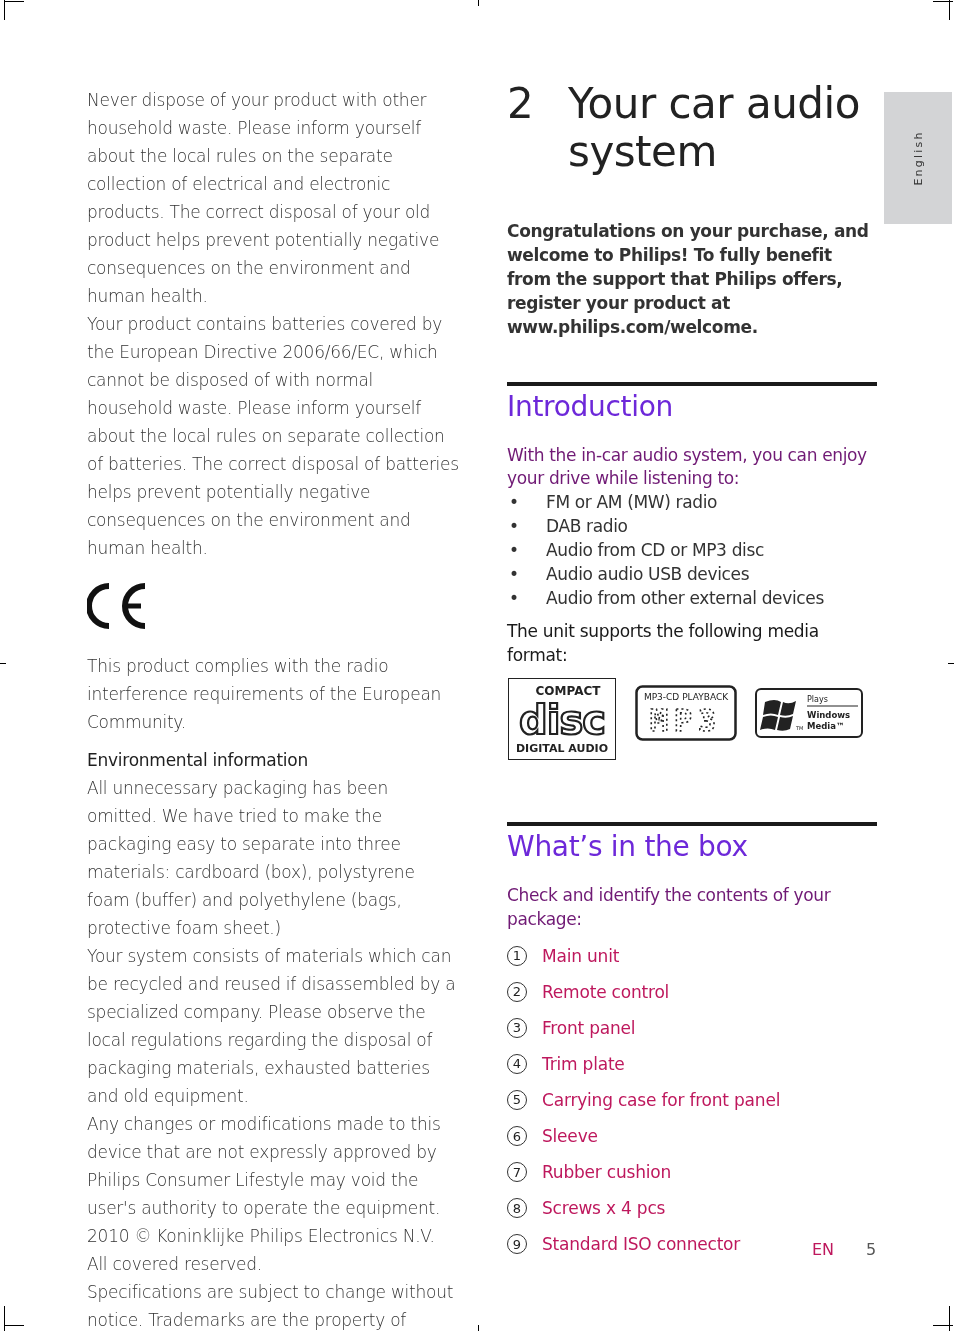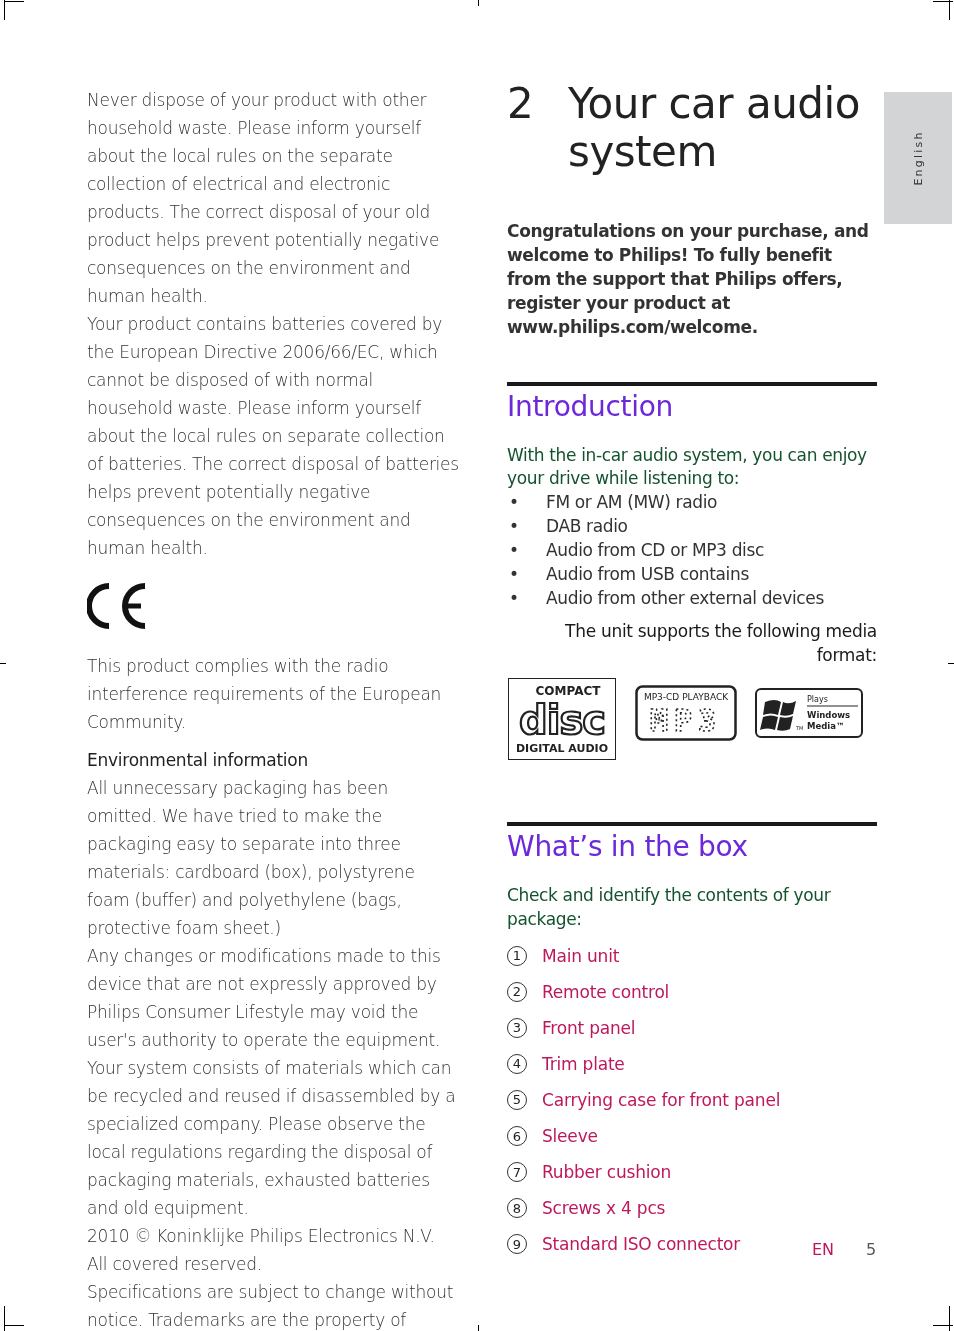--- a/index.html
+++ b/index.html
@@ -18,25 +18,25 @@
     .env-heading { margin-top: 10px !important; color: #1f1f1f; font-weight: 400; }
     .col-right {
       position: absolute; left: 507px; top: 80px; width: 370px;
     }
     .chapter { display: flex; font-size: 42px; line-height: 48px; color: #222; letter-spacing: -0.5px; }
     .chapter .num { width: 61px; }
     .chapter .title { width: 300px; }
     .intro-text { margin-top: 44px; font-size: 17px; line-height: 23.9px; color: #333; letter-spacing: -0.35px; font-weight: bold; }
     .rule { height: 4px; background: #1a1a1a; margin-top: 42px; }
     .section-title { font-size: 28px; line-height: 34px; margin-top: 4px; color: #6d28d9; letter-spacing: -0.3px; }
-    .body-text { font-size: 17px; line-height: 23.9px; color: #14532d; letter-spacing: -0.35px; }
+    .body-text { font-size: 17px; line-height: 23.9px; color: #701a75; letter-spacing: -0.35px; }
     ul.bullets { list-style: none; margin: 0; padding: 0; }
     ul.bullets li { display: flex; font-size: 17px; line-height: 23.9px; color: #333; letter-spacing: -0.35px; }
     ul.bullets li .dot { width: 37px; padding-left: 2px; }
-    .media-format { font-size: 17px; line-height: 23.9px; color: #1a1a1a; margin-top: 9px; letter-spacing: -0.3px; text-align: right; }
+    .media-format { font-size: 17px; line-height: 23.9px; color: #1a1a1a; margin-top: 9px; letter-spacing: -0.3px; }
     .logos { position: relative; height: 100px; margin-top: 6px; }
     .logo { position: absolute; }
     .box-list { margin-top: 6px; }
     .box-item { display: flex; align-items: center; height: 36.1px; }
     .circle-num {
       width: 20px; height: 20px; border: 1.3px solid #333; border-radius: 50%;
       font-size: 13px; display: flex; align-items: center; justify-content: center;
       margin-right: 15px; color: #222; box-sizing: border-box;
     }
     .box-label { font-size: 17px; color: #be185d; letter-spacing: -0.2px; }
@@ -72,22 +72,22 @@
   <p>Never dispose of your product with other household waste. Please inform yourself about the local rules on the separate collection of electrical and electronic products. The correct disposal of your old product helps prevent potentially negative consequences on the environment and human health.</p>
   <p>Your product contains batteries covered by the European Directive 2006/66/EC, which cannot be disposed of with normal household waste. Please inform yourself about the local rules on separate collection of batteries. The correct disposal of batteries helps prevent potentially negative consequences on the environment and human health.</p>
   <svg class="ce-mark" width="62" height="48" viewBox="0 0 62 48">
     <path d="M22 4 A20 20 0 1 0 22 44" fill="none" stroke="#111" stroke-width="6"></path>
     <path d="M58 4 A20 20 0 1 0 58 44" fill="none" stroke="#111" stroke-width="6"></path>
     <line x1="40" y1="24" x2="54" y2="24" stroke="#111" stroke-width="5"></line>
   </svg>
   <p>This product complies with the radio interference requirements of the European Community.</p>
   <p class="env-heading">Environmental information</p>
   <p>All unnecessary packaging has been omitted. We have tried to make the packaging easy to separate into three materials: cardboard (box), polystyrene foam (buffer) and polyethylene (bags, protective foam sheet.)</p>
+  <p>Your system consists of materials which can be recycled and reused if disassembled by a specialized company. Please observe the local regulations regarding the disposal of packaging materials, exhausted batteries and old equipment.</p>
   <p>Any changes or modifications made to this device that are not expressly approved by Philips Consumer Lifestyle may void the user's authority to operate the equipment.</p>
-  <p>Your system consists of materials which can be recycled and reused if disassembled by a specialized company. Please observe the local regulations regarding the disposal of packaging materials, exhausted batteries and old equipment.</p>
   <p>2010 © Koninklijke Philips Electronics N.V.</p>
   <p>All covered reserved.</p>
   <p>Specifications are subject to change without notice. Trademarks are the property of Koninklijke Philips Electronics N.V. or their respective owners. Philips reserves the right to change products at any time without being obliged to adjust earlier supplies accordingly.</p>
 </div>
 
 <div class="col-right">
   <div class="chapter">
     <div class="num">2</div>
     <div class="title">Your car audio system</div>
   </div>
@@ -104,21 +104,21 @@
     <li>
         <span class="dot">•</span>
         <span>DAB radio</span>
       </li>
     <li>
         <span class="dot">•</span>
         <span>Audio from CD or MP3 disc</span>
       </li>
     <li>
         <span class="dot">•</span>
-        <span>Audio from USB contains</span>
+        <span>Audio audio USB devices</span>
       </li>
     <li>
         <span class="dot">•</span>
         <span>Audio from other external devices</span>
       </li>
   </ul>
   <div class="media-format">The unit supports the following media format:</div>
 
   <div class="logos">
 

